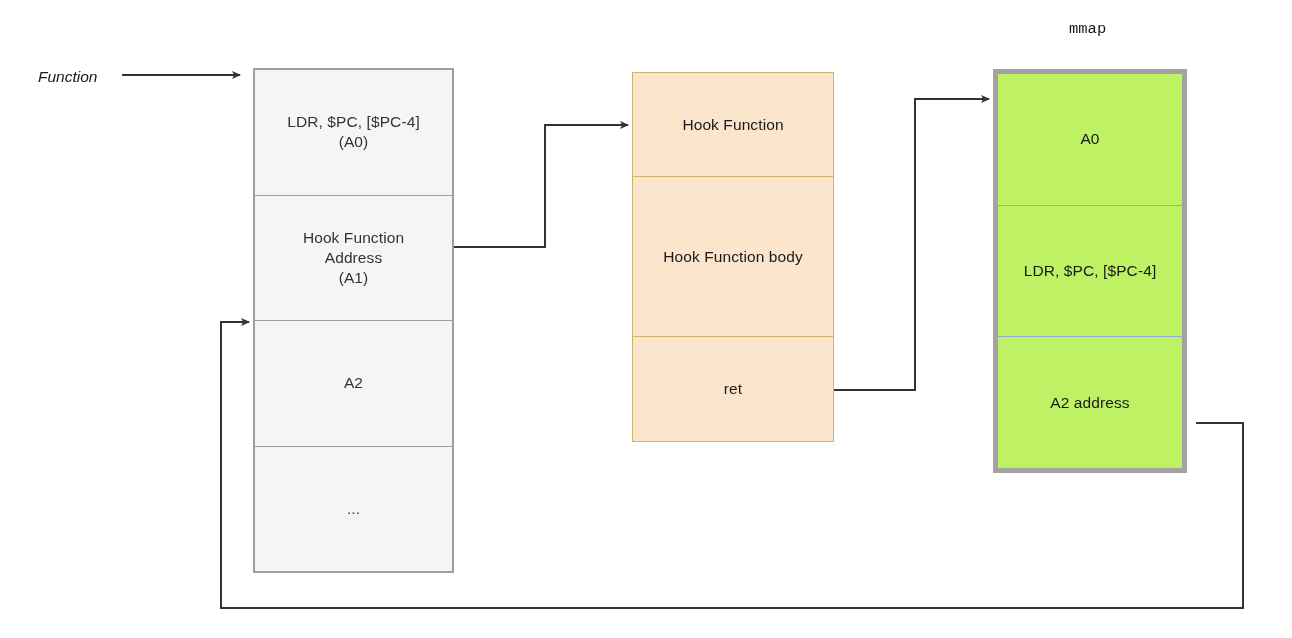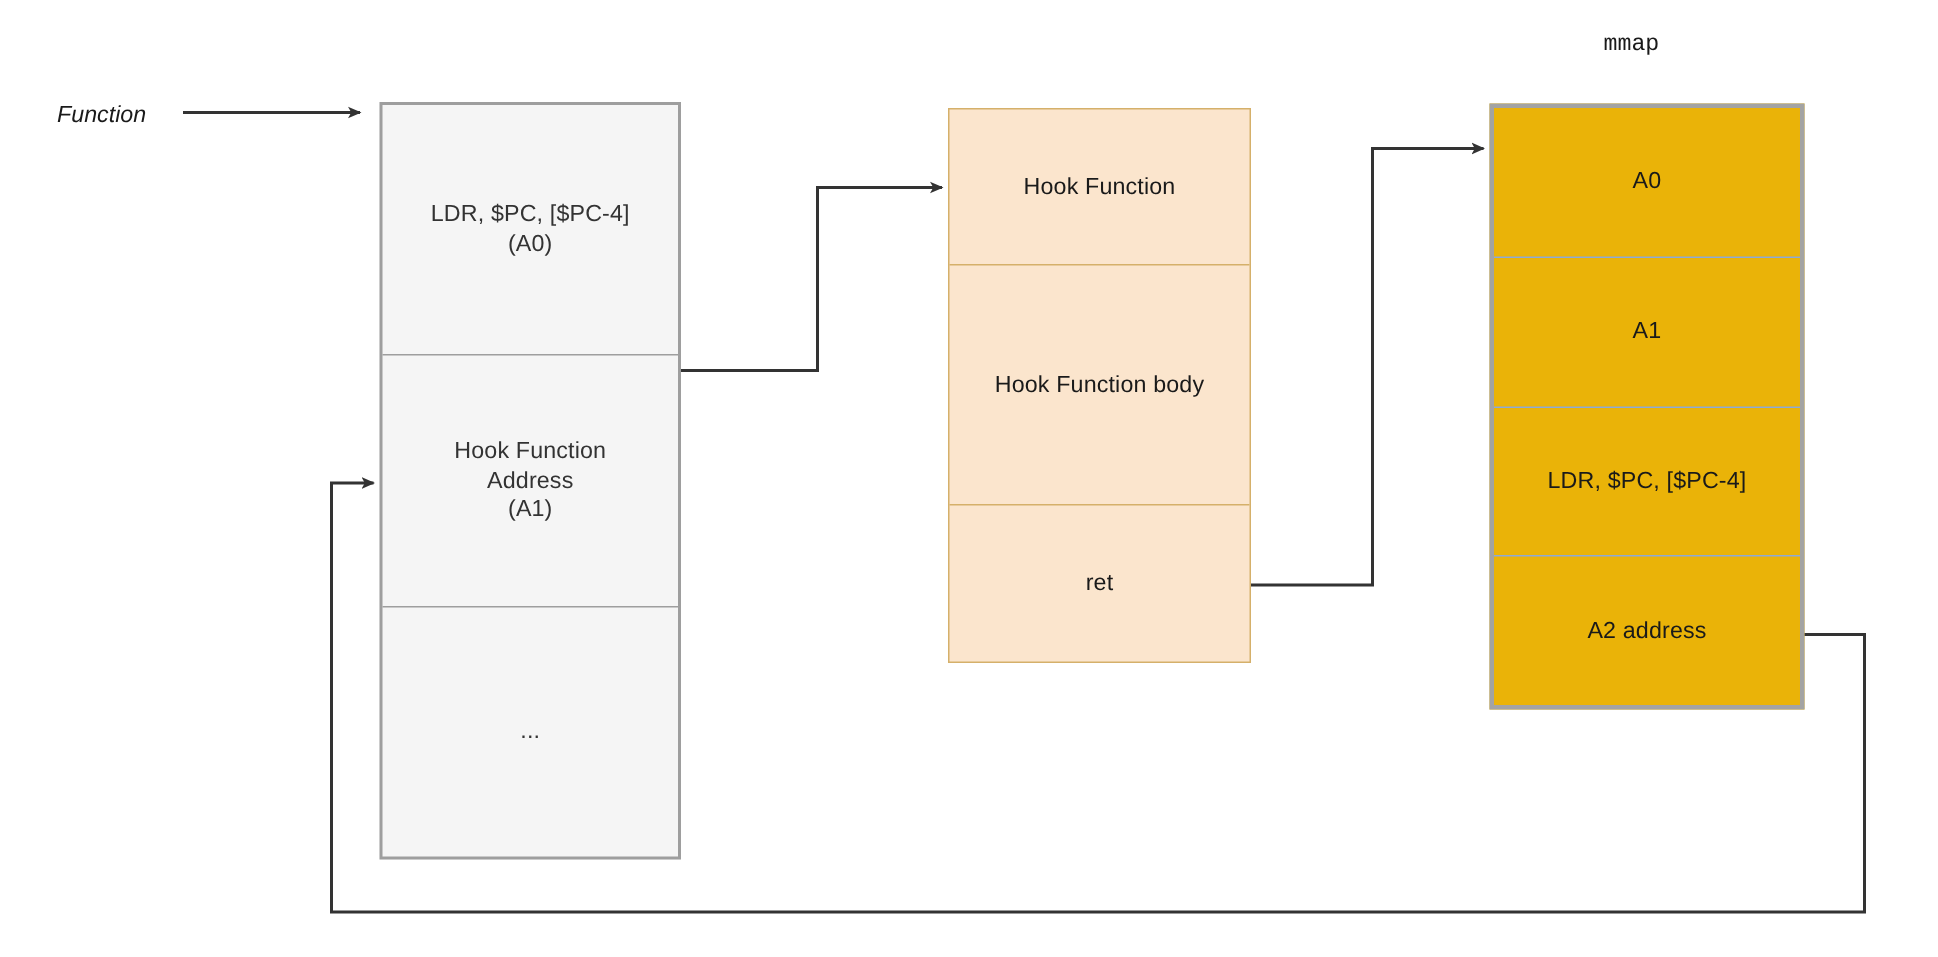--- a/index.html
+++ b/index.html
@@ -75,24 +75,24 @@
   }
   .col-orange .cell:last-child { border-bottom: none; }
   .col-orange .c0 { height: 104px; }
   .col-orange .c1 { height: 160px; }
   .col-orange .c2 { flex: 1 1 auto; }
 
   
   .col-blue {
     left: 993px;
     top: 69px;
-    width: 210px;
+    width: 194px;
     height: 404px;
-    border: 3px solid #a3a3a3;
-    background: #eab308;
+    border: 5px solid #a3a3a3;
+    background: #bef264;
   }
   .col-blue .cell {
     flex: 1 1 0;
     border-bottom: 1px solid #8daad6;
     color: #1a1a1a;
   }
   .col-blue .cell:last-child { border-bottom: none; }
 
   
   .label {
@@ -136,29 +136,29 @@
   <div class="label label-function">Function</div>
 
   <div class="label label-mmap">mmap</div>
 
   <div class="column col-gray">
     <div class="cell">LDR, $PC, [$PC-4]
 (A0)</div>
     <div class="cell">Hook Function
 Address
 (A1)</div>
+    <div class="cell">A2</div>
     <div class="cell">...</div>
   </div>
 
   <div class="column col-orange">
     <div class="cell c0">Hook Function</div>
     <div class="cell c1">Hook Function body</div>
     <div class="cell c2">ret</div>
   </div>
 
   <div class="column col-blue">
     <div class="cell">A0</div>
-    <div class="cell">A1</div>
     <div class="cell">LDR, $PC, [$PC-4]</div>
     <div class="cell">A2 address</div>
   </div>
 
 </div>
 
 </body></html>

